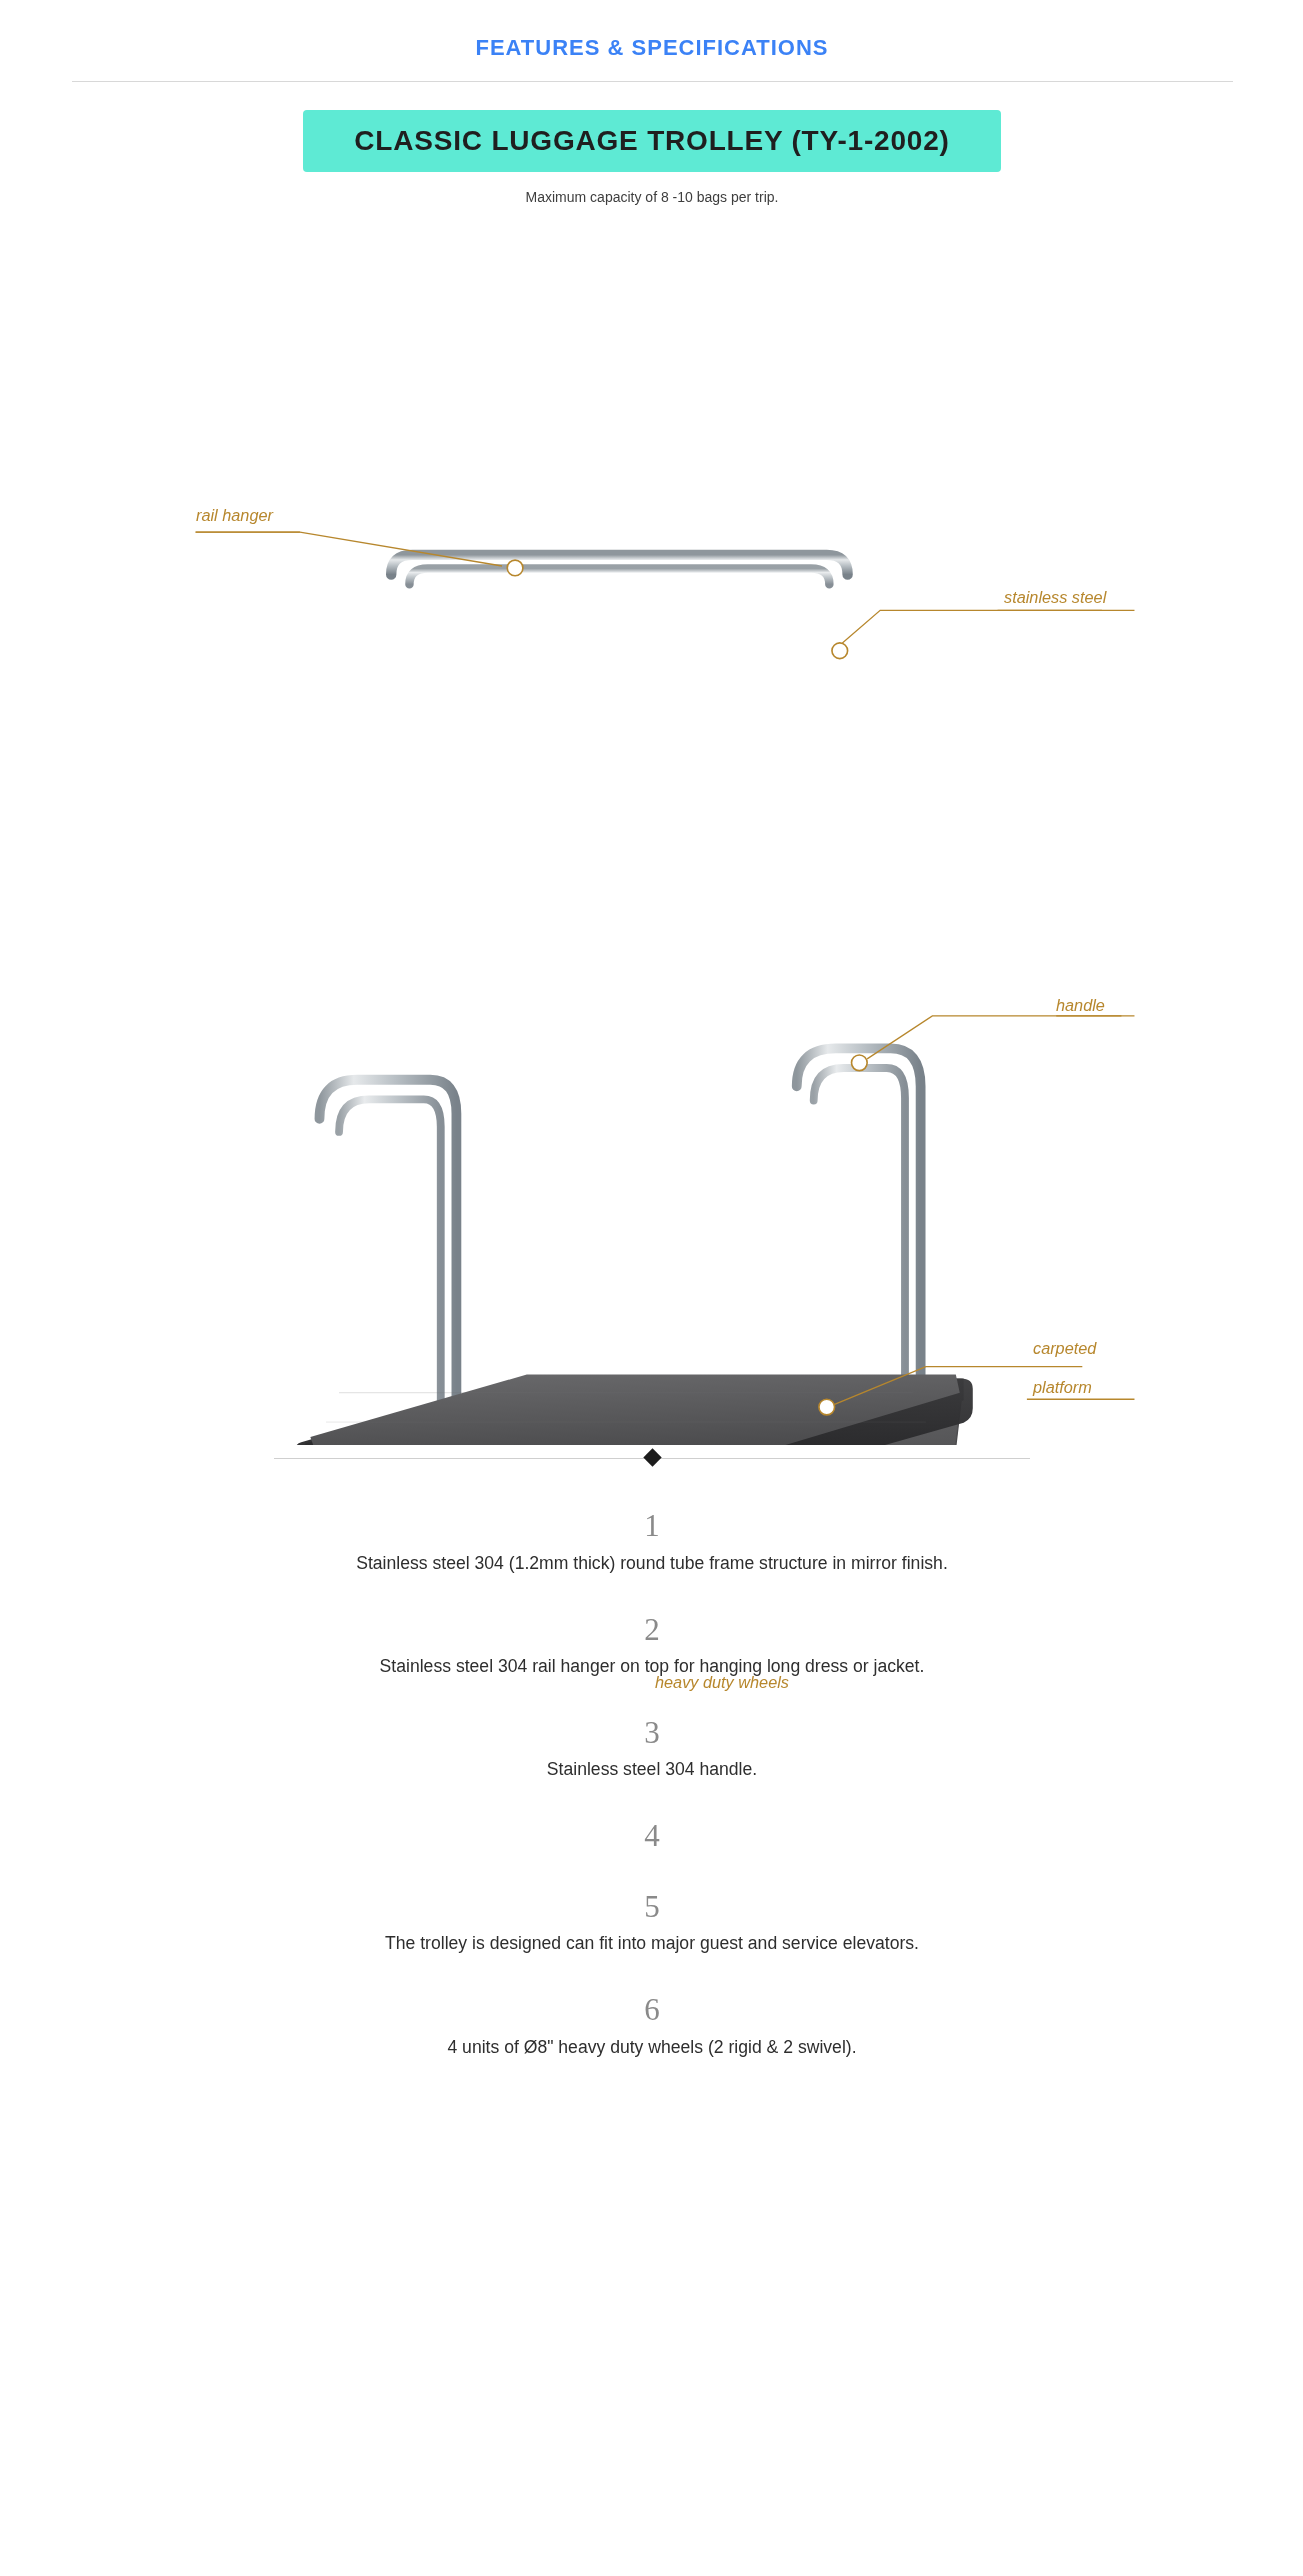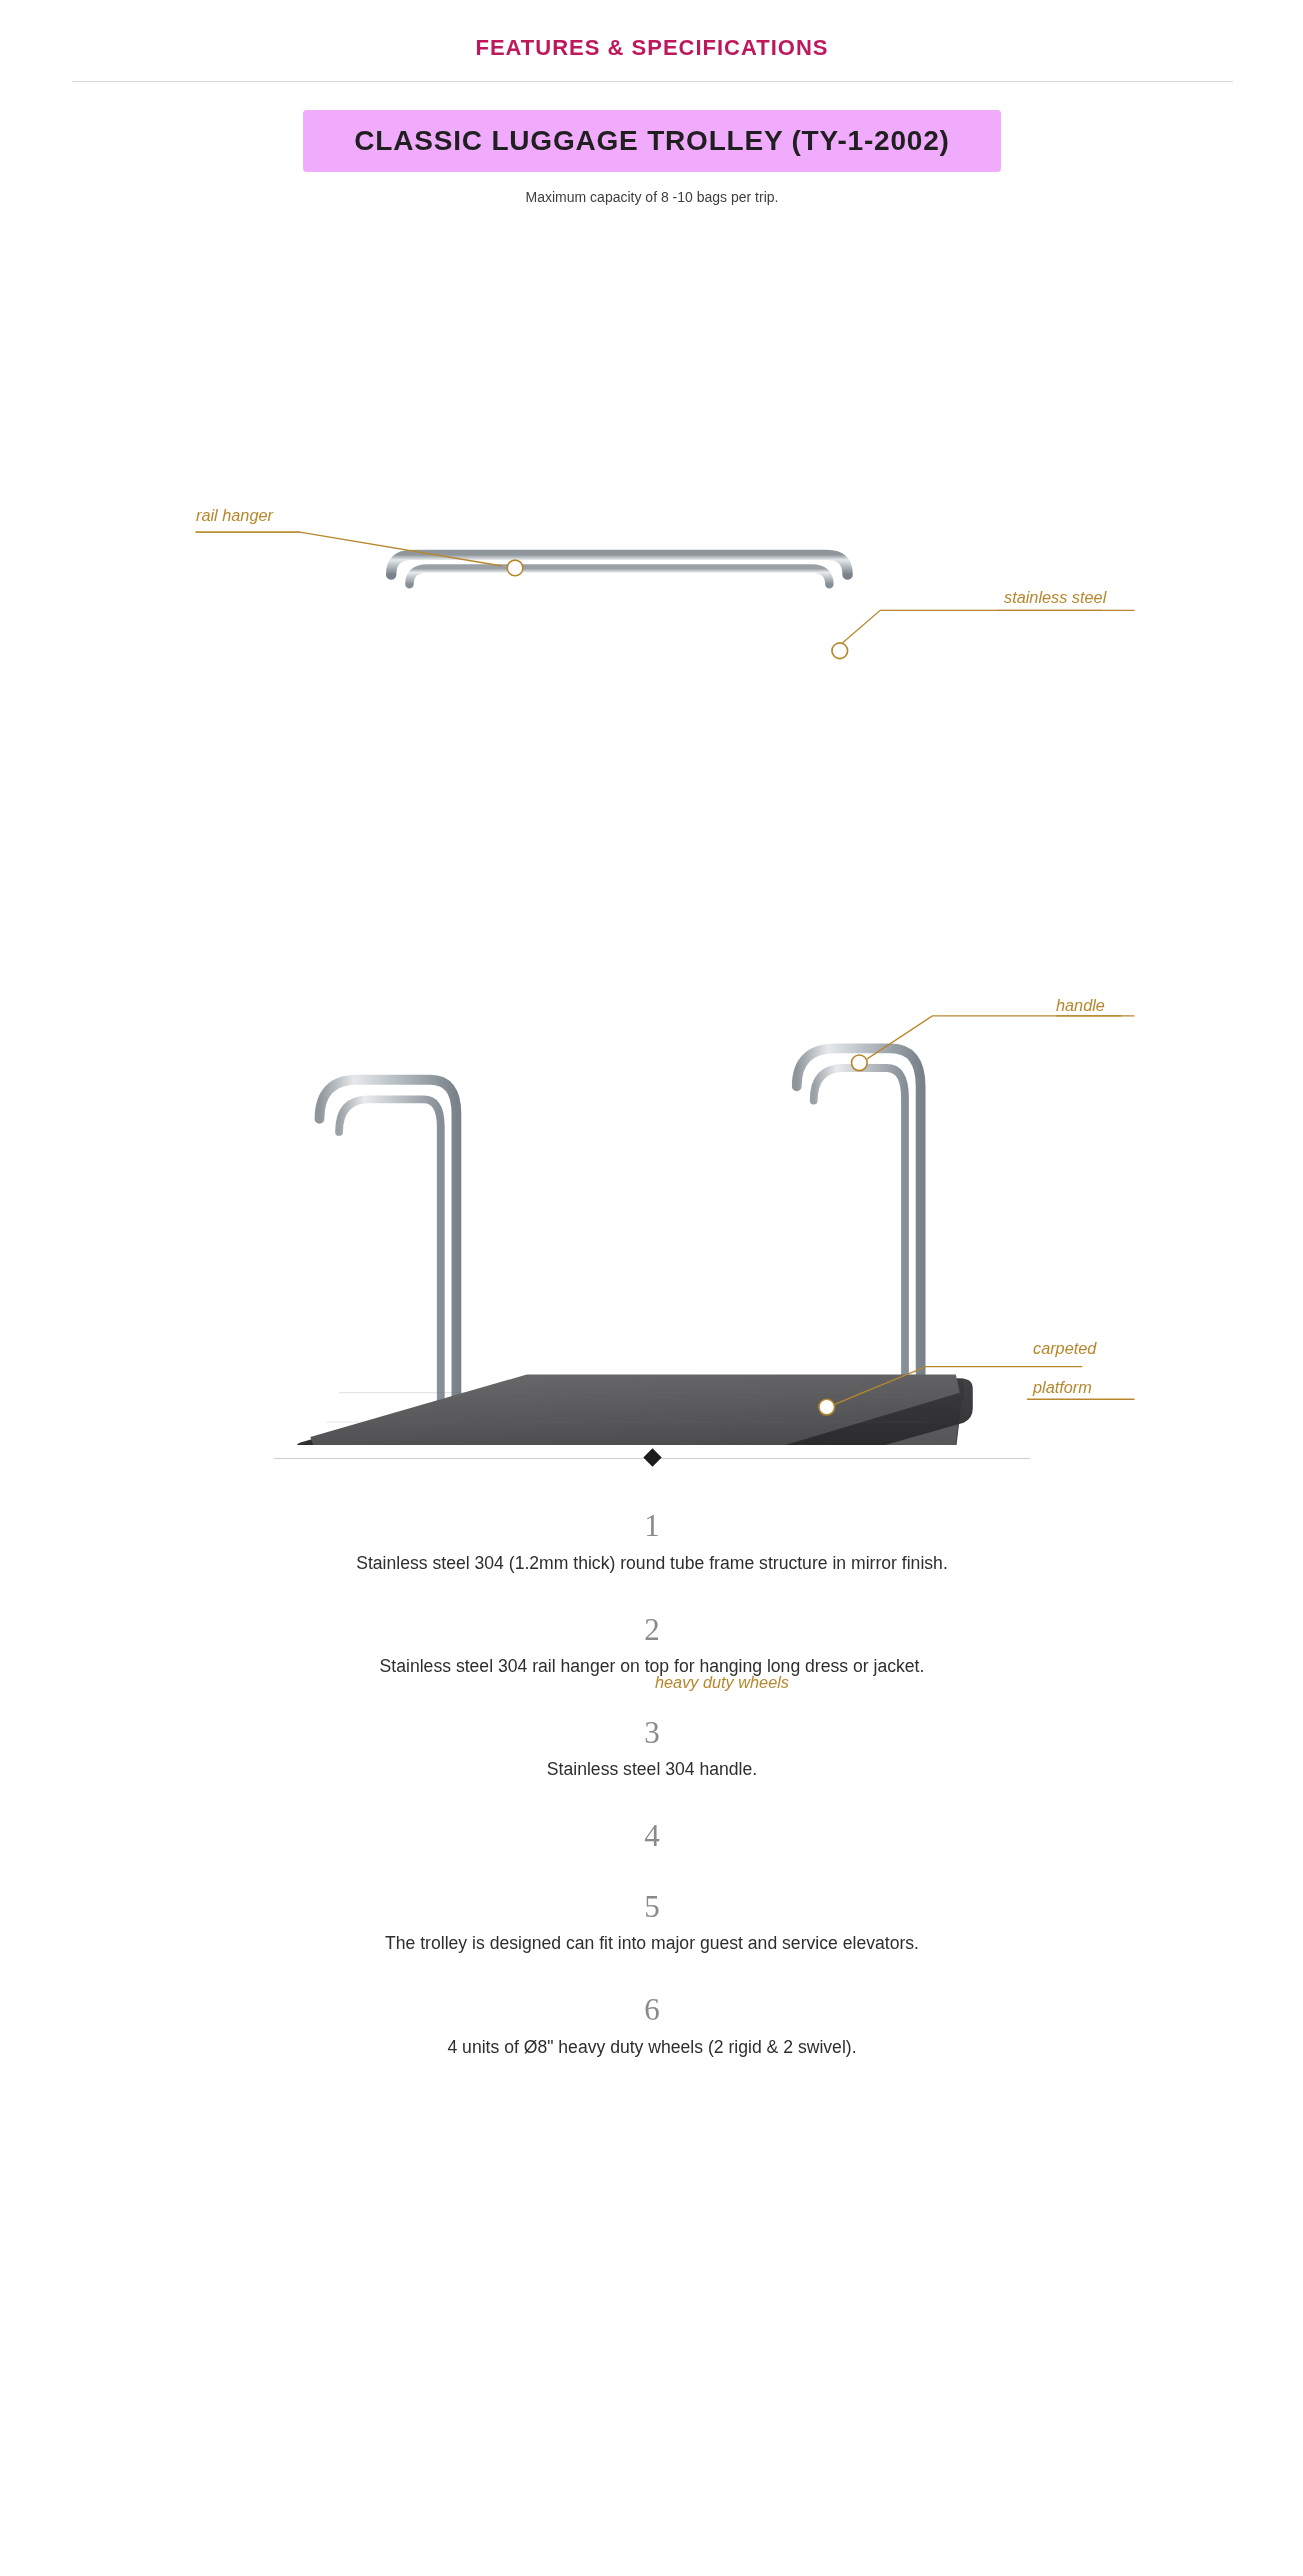--- a/index.html
+++ b/index.html
@@ -17,37 +17,37 @@
     padding: 0;
     position: relative;
   }
 
   
   .eyebrow {
     text-align: center;
     font-size: 22px;
     font-weight: bold;
     letter-spacing: 1px;
-    color: #be185d;
+    color: #3b82f6;
     padding-top: 35px;
   }
   .eyebrow-rule {
     width: 1161px;
     height: 0.7px;
     background: #d8d8d8;
     margin: 19.6px auto 0 auto;
   }
 
   .title-wrap {
     display: flex;
     justify-content: center;
     margin-top: 29px;
   }
   .title-band {
-    background: #f0abfc;
+    background: #5eead4;
     padding: 14.3px 51px 15.6px 51px;
     border-radius: 3.9px;
   }
   .title-band h1 {
     margin: 0;
     font-size: 28px;
     font-weight: bold;
     letter-spacing: 0.8px;
     color: #1f1f1f;
     text-align: center;

